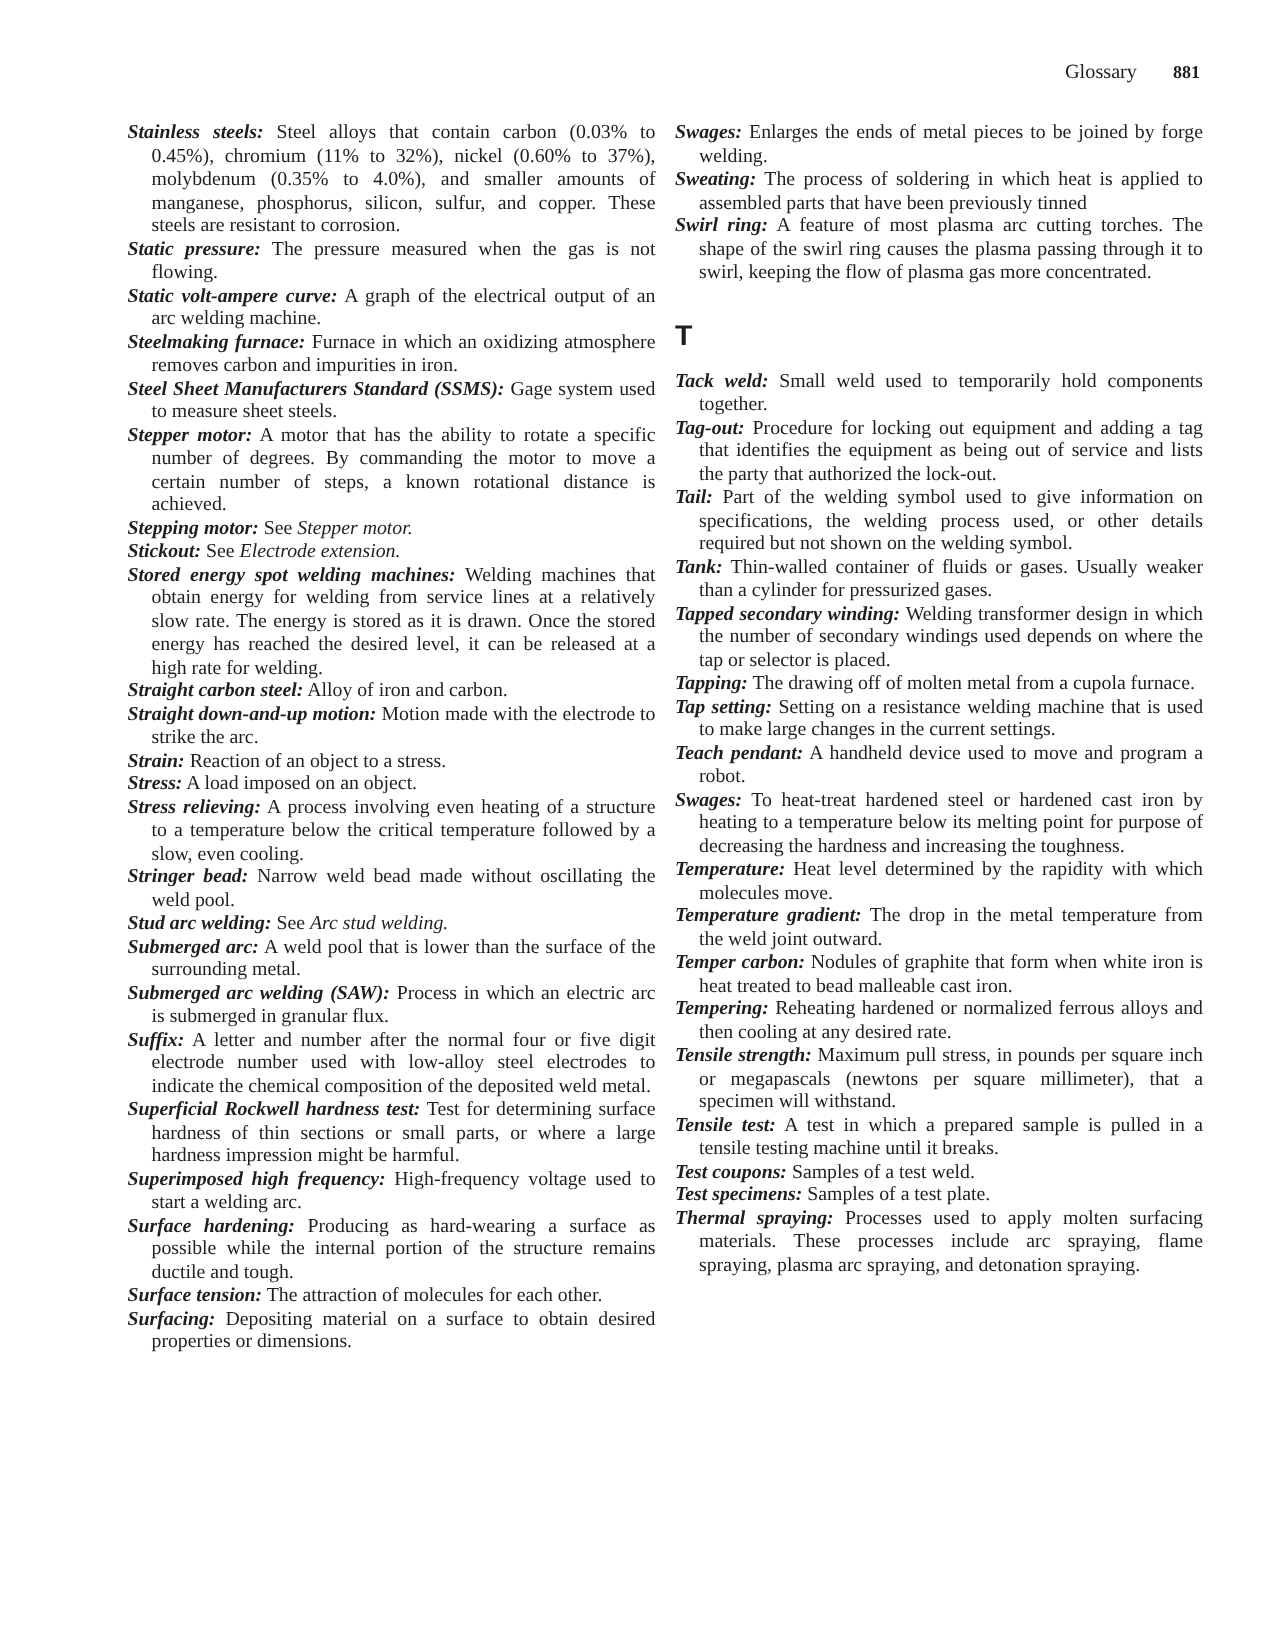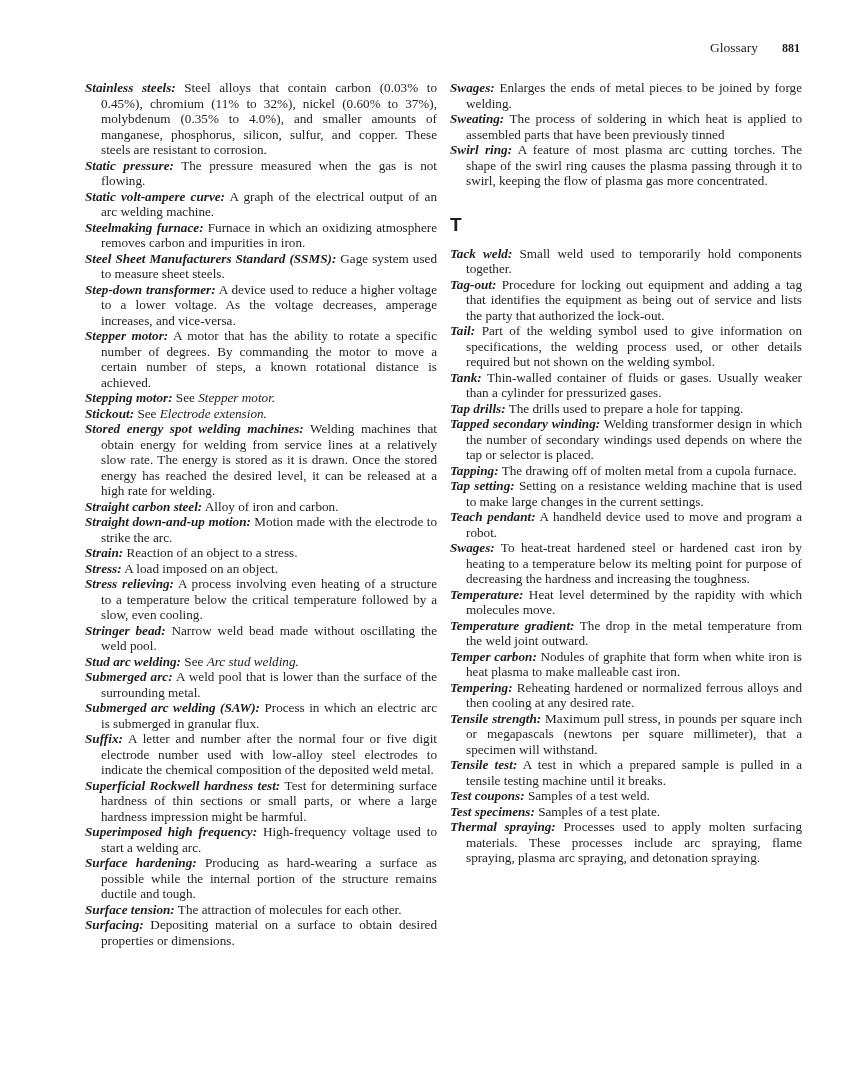--- a/index.html
+++ b/index.html
@@ -61,21 +61,20 @@
 </div>
 
 <div class="columns">
   <div class="col">
     <div>
         <div class="entry"><span class="term">Stainless steels:</span> <span class="def">Steel alloys that contain carbon (0.03% to 0.45%), chromium (11% to 32%), nickel (0.60% to 37%), molybdenum (0.35% to 4.0%), and smaller amounts of manganese, phosphorus, silicon, sulfur, and copper. These steels are resistant to corrosion.</span></div>
         <div class="entry"><span class="term">Static pressure:</span> <span class="def">The pressure measured when the gas is not flowing.</span></div>
         <div class="entry"><span class="term">Static volt-ampere curve:</span> <span class="def">A graph of the electrical output of an arc welding machine.</span></div>
         <div class="entry"><span class="term">Steelmaking furnace:</span> <span class="def">Furnace in which an oxidizing atmosphere removes carbon and impurities in iron.</span></div>
         <div class="entry"><span class="term">Steel Sheet Manufacturers Standard (SSMS):</span> <span class="def">Gage system used to measure sheet steels.</span></div>
-        <div class="entry"><span class="term">Step-down transformer:</span> <span class="def">A device used to reduce a higher voltage to a lower voltage. As the voltage decreases, amperage increases, and vice-versa.</span></div>
         <div class="entry"><span class="term">Stepper motor:</span> <span class="def">A motor that has the ability to rotate a specific number of degrees. By commanding the motor to move a certain number of steps, a known rotational distance is achieved.</span></div>
         <div class="entry"><span class="term">Stepping motor:</span> <span class="def">See</span> <span class="ref">Stepper motor.</span></div>
         <div class="entry"><span class="term">Stickout:</span> <span class="def">See</span> <span class="ref">Electrode extension.</span></div>
         <div class="entry"><span class="term">Stored energy spot welding machines:</span> <span class="def">Welding machines that obtain energy for welding from service lines at a relatively slow rate. The energy is stored as it is drawn. Once the stored energy has reached the desired level, it can be released at a high rate for welding.</span></div>
         <div class="entry"><span class="term">Straight carbon steel:</span> <span class="def">Alloy of iron and carbon.</span></div>
         <div class="entry"><span class="term">Straight down-and-up motion:</span> <span class="def">Motion made with the electrode to strike the arc.</span></div>
         <div class="entry"><span class="term">Strain:</span> <span class="def">Reaction of an object to a stress.</span></div>
         <div class="entry"><span class="term">Stress:</span> <span class="def">A load imposed on an object.</span></div>
         <div class="entry"><span class="term">Stress relieving:</span> <span class="def">A process involving even heating of a structure to a temperature below the critical temperature followed by a slow, even cooling.</span></div>
         <div class="entry"><span class="term">Stringer bead:</span> <span class="def">Narrow weld bead made without oscillating the weld pool.</span></div>
@@ -95,29 +94,28 @@
         <div class="entry"><span class="term">Swages:</span> <span class="def">Enlarges the ends of metal pieces to be joined by forge welding.</span></div>
         <div class="entry"><span class="term">Sweating:</span> <span class="def">The process of soldering in which heat is applied to assembled parts that have been previously tinned</span></div>
         <div class="entry"><span class="term">Swirl ring:</span> <span class="def">A feature of most plasma arc cutting torches. The shape of the swirl ring causes the plasma passing through it to swirl, keeping the flow of plasma gas more concentrated.</span></div>
       </div>
     <h2 class="section-letter">T</h2>
     <div>
         <div class="entry"><span class="term">Tack weld:</span> <span class="def">Small weld used to temporarily hold components together.</span></div>
         <div class="entry"><span class="term">Tag-out:</span> <span class="def">Procedure for locking out equipment and adding a tag that identifies the equipment as being out of service and lists the party that authorized the lock-out.</span></div>
         <div class="entry"><span class="term">Tail:</span> <span class="def">Part of the welding symbol used to give information on specifications, the welding process used, or other details required but not shown on the welding symbol.</span></div>
         <div class="entry"><span class="term">Tank:</span> <span class="def">Thin-walled container of fluids or gases. Usually weaker than a cylinder for pressurized gases.</span></div>
-        <div class="entry"><span class="term">Tap drills:</span> <span class="def">The drills used to prepare a hole for tapping.</span></div>
         <div class="entry"><span class="term">Tapped secondary winding:</span> <span class="def">Welding transformer design in which the number of secondary windings used depends on where the tap or selector is placed.</span></div>
         <div class="entry"><span class="term">Tapping:</span> <span class="def">The drawing off of molten metal from a cupola furnace.</span></div>
         <div class="entry"><span class="term">Tap setting:</span> <span class="def">Setting on a resistance welding machine that is used to make large changes in the current settings.</span></div>
         <div class="entry"><span class="term">Teach pendant:</span> <span class="def">A handheld device used to move and program a robot.</span></div>
         <div class="entry"><span class="term">Swages:</span> <span class="def">To heat-treat hardened steel or hardened cast iron by heating to a temperature below its melting point for purpose of decreasing the hardness and increasing the toughness.</span></div>
         <div class="entry"><span class="term">Temperature:</span> <span class="def">Heat level determined by the rapidity with which molecules move.</span></div>
         <div class="entry"><span class="term">Temperature gradient:</span> <span class="def">The drop in the metal temperature from the weld joint outward.</span></div>
-        <div class="entry"><span class="term">Temper carbon:</span> <span class="def">Nodules of graphite that form when white iron is heat plasma to make malleable cast iron.</span></div>
+        <div class="entry"><span class="term">Temper carbon:</span> <span class="def">Nodules of graphite that form when white iron is heat treated to bead malleable cast iron.</span></div>
         <div class="entry"><span class="term">Tempering:</span> <span class="def">Reheating hardened or normalized ferrous alloys and then cooling at any desired rate.</span></div>
         <div class="entry"><span class="term">Tensile strength:</span> <span class="def">Maximum pull stress, in pounds per square inch or megapascals (newtons per square millimeter), that a specimen will withstand.</span></div>
         <div class="entry"><span class="term">Tensile test:</span> <span class="def">A test in which a prepared sample is pulled in a tensile testing machine until it breaks.</span></div>
         <div class="entry"><span class="term">Test coupons:</span> <span class="def">Samples of a test weld.</span></div>
         <div class="entry"><span class="term">Test specimens:</span> <span class="def">Samples of a test plate.</span></div>
         <div class="entry"><span class="term">Thermal spraying:</span> <span class="def">Processes used to apply molten surfacing materials. These processes include arc spraying, flame spraying, plasma arc spraying, and detonation spraying.</span></div>
       </div>
   </div>
 </div>
 

